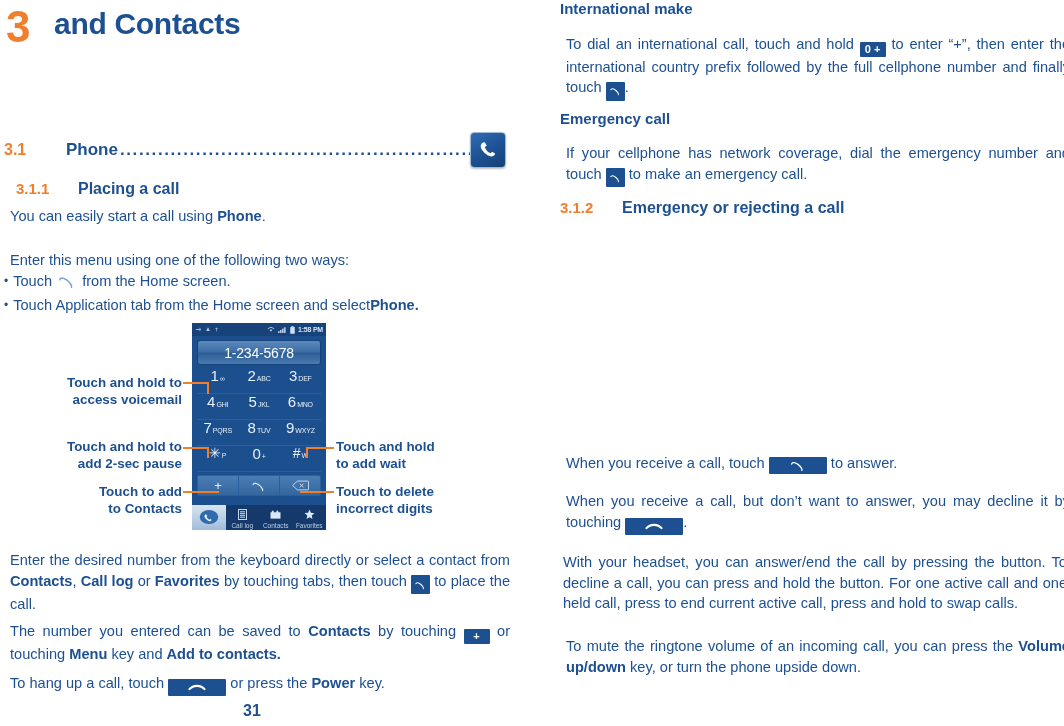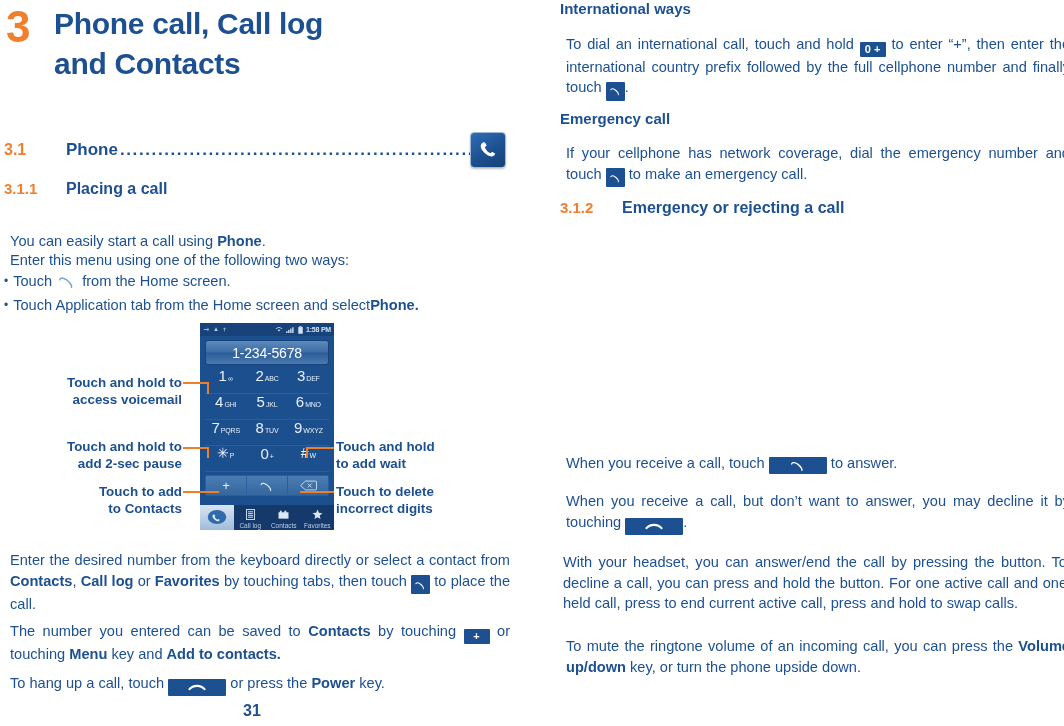--- a/index.html
+++ b/index.html
@@ -72,21 +72,21 @@
     overflow: hidden;
     white-space: nowrap;
     color: #1d5091;
     font-weight: bold;
     font-size: 17px;
     letter-spacing: 1.6px;
     margin-left: 2px;
   }
   .subsec {
     position: absolute;
-    left: 4px;
+    left: 16px;
     display: flex;
     align-items: baseline;
   }
   .subsec .sec-num { font-size: 15px; }
   .subsec .sec-name { font-size: 16px; }
 
   .minihead {
     position: absolute;
     font-weight: bold;
     font-size: 15px;
@@ -141,21 +141,20 @@
     flex: 0 0 36px;
   }
 
   
   .dialer {
     position: absolute;
     left: 192px; top: 323px;
     width: 134px; height: 207px;
     background: #1b4f8e;
     overflow: hidden;
-    margin-left: 8px;
   }
   .statusbar {
     height: 13px;
     background: #17427a;
     display: flex;
     align-items: center;
     padding: 0 3px;
     font-size: 7px;
     color: #d5e4f5;
     font-weight: bold;
@@ -255,42 +254,41 @@
 </head>
 <body>
 
 <div class="page">
 
   <div class="col col-left">
 
     <div class="chapter">
       <div class="chapter-num">3</div>
       <div>
-        <div class="chapter-title">Phone call, Call log</div>
         <div class="chapter-title">and Contacts</div>
       </div>
     </div>
 
     <div class="sec-row" style="top:132px;">
       <span class="sec-num">3.1</span>
       <span class="sec-name">Phone</span>
       <span class="dots">............................................................................</span>
       <span class="bigicon">
         <svg width="22" height="22" viewBox="0 0 24 24">
             <path d="M7.2 3.6c-1.4.5-2.6 1.7-3 3.1-.5 1.7.3 3.9 2.2 6.3 2 2.5 4.6 4.6 7 5.6 2 .8 3.7.7 4.9-.3.9-.8 1.4-1.7 1.5-2.6l-3.3-1.9-1.6 1.8c-1.6-.6-3.1-1.7-4.3-3.1-1.1-1.3-1.8-2.6-2.1-3.8l2.1-1.3-1.9-3.6z" fill="#ffffff"></path>
           </svg>
       </span>
     </div>
 
     <div class="subsec" style="top:180px;">
       <span class="sec-num">3.1.1</span>
       <span class="sec-name">Placing a call</span>
     </div>
 
-    <p class="body nojust" style="left:4px; top:225px; width:500px;">
+    <p class="body nojust" style="left:4px; top:200px; width:500px;">
       <span>You can easily start a call using </span><b>Phone</b><span>.</span>
     </p>
 
     <p class="body nojust" style="left:4px; top:244px; width:500px;">Enter this menu using one of the following two ways:</p>
 
     <div class="bullet" style="left:4px; top:271px;">
       <span class="dot">•</span>
       <span>Touch</span>
       <span style="display:inline-flex;margin:0 5px;">
         <svg width="20" height="15" viewBox="0 0 24 18">
@@ -499,21 +497,21 @@
 
     <p class="body" style="left:4px; top:615px; width:500px;">
       <span>The number you entered can be saved to </span><b>Contacts</b><span> by touching </span><span class="chip chip-key">+</span><span> or touching </span><b>Menu</b><span> key and </span><b>Add to contacts.</b>
     </p>
 
     <div class="pagenum l">31</div>
   </div>
 
   <div class="col col-right">
 
-    <div class="minihead" style="left:28px; top:0px;">International ways</div>
+    <div class="minihead" style="left:28px; top:0px;">International make</div>
 
     <p class="body" style="left:28px; top:28px; width:504px;">
       <span>To dial an international call, touch and hold </span><span class="chip chip-key">0 +</span><span> to enter “+”, then enter the international country prefix followed by the full cellphone number and finally touch </span><span class="chip chip-sq">
           <svg width="13" height="10" viewBox="0 0 24 18">
             <path d="M5 4.2c-1.3.4-2.3 1.4-2.6 2.6-.1.5.1.9.6 1 .5.1.9-.1 1.1-.6.2-.6.7-1 1.3-1.2 1.5-.4 3.5.4 5.6 1.9 2.2 1.6 4.1 3.7 5.1 5.6.4.8.5 1.5.3 2-.2.5 0 1 .5 1.2.5.2 1 0 1.2-.5.5-1.1.3-2.4-.4-3.7-1.2-2.2-3.3-4.5-5.7-6.2C9.3 4.5 6.8 3.7 5 4.2z" fill="#ffffff"></path>
           </svg>
         </span><span>.</span>
     </p>
 
     <div class="minihead" style="left:28px; top:110px;">Emergency call</div>

